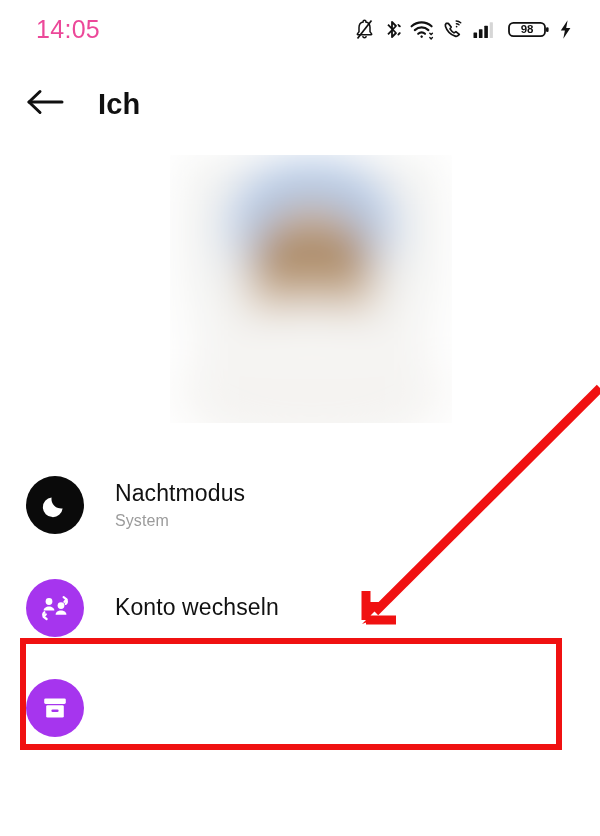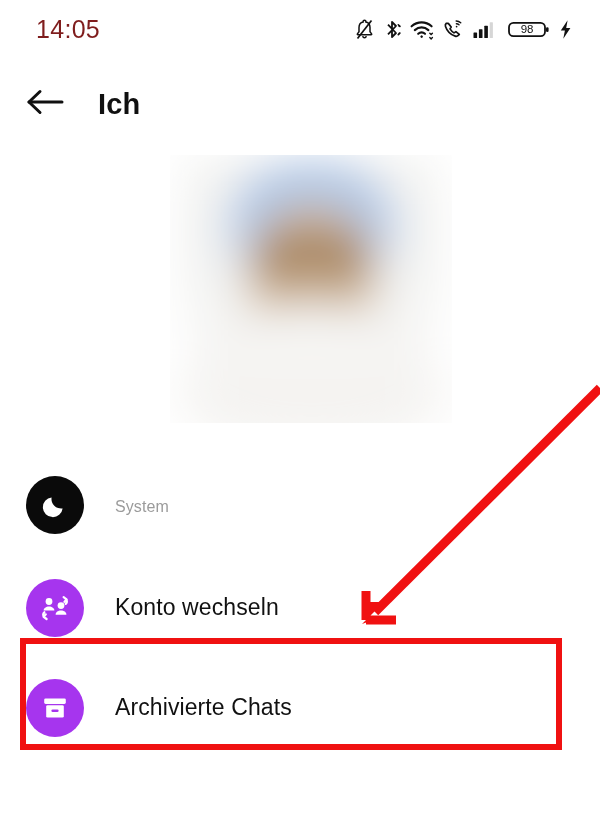--- a/index.html
+++ b/index.html
@@ -25,41 +25,41 @@
     display: flex;
     align-items: center;
     justify-content: space-between;
     padding: 0 28px 0 36px;
     box-sizing: border-box;
   }
   .status-clock {
     font-size: 25px;
     font-weight: 400;
     letter-spacing: 0.3px;
-    color: #7f1d1d;
+    color: #ec4899;
   }
   .status-icons {
     display: flex;
     align-items: center;
     gap: 9px;
   }
   .status-icons svg { display: block; }
   .battery-wrap {
     position: relative;
     display: flex;
     align-items: center;
   }
   .battery-text {
     position: absolute;
     left: 0; right: 4px;
     top: 50%;
     transform: translateY(-50%);
     text-align: center;
     font-size: 11.5px;
-    font-weight: 400;
+    font-weight: 700;
     color: #111;
     letter-spacing: -0.2px;
   }
 
   
   .app-bar {
     position: absolute;
     left: 0; top: 58px;
     width: 600px; height: 92px;
     display: flex;
@@ -274,20 +274,21 @@
 
 <div class="menu">
 
   <div class="menu-row" id="row-nachtmodus">
     <div class="row-icon" style="background:#0a0a0a;">
       <svg width="34" height="34" viewBox="0 0 34 34">
         <path d="M24.6 20.4A9.6 9.6 0 0 1 13.6 9.4a9.9 9.9 0 1 0 11 11z" fill="#ffffff"></path>
       </svg>
     </div>
     <div class="row-text">
+      <div class="row-title">Nachtmodus</div>
       <div class="row-sub">System</div>
     </div>
   </div>
 
   <div class="menu-row" id="row-konto">
     <div class="row-icon" style="background:#a635ee;">
       <svg width="32" height="32" viewBox="0 0 32 32">
         <circle cx="10" cy="9.5" r="3.4" fill="#ffffff"></circle>
         <path d="M4.6 18.6c0-2.6 2.4-4.2 5.4-4.2s5.4 1.6 5.4 4.2z" fill="#ffffff"></path>
         <circle cx="22" cy="13.6" r="3.4" fill="#ffffff"></circle>
@@ -305,23 +306,20 @@
 
 
   <div class="menu-row" id="row-archiv">
     <div class="row-icon" style="background:#a635ee;">
       <svg width="32" height="32" viewBox="0 0 32 32">
         <rect x="5.2" y="6.4" width="21.6" height="5.6" rx="1.4" fill="#ffffff"></rect>
         <rect x="7.2" y="13.2" width="17.6" height="12.4" rx="1.4" fill="#ffffff"></rect>
         <rect x="12.4" y="17.4" width="7.2" height="2.6" rx="1.2" fill="#a635ee"></rect>
       </svg>
     </div>
-    <div class="row-text">
-      <div class="row-title">Archivierte Chats</div>
-    </div>
   </div>
 
 </div>
 
 <div class="annotation">
   <svg width="600" height="836" viewBox="0 0 600 836" style="position:absolute;left:0;top:0;">
     <g>
       <line x1="600" y1="388" x2="375" y2="612" stroke="#f01111" stroke-width="9" stroke-linecap="butt"></line>
       <path d="M366 620 L366 591 M366 620 L396 620" fill="none" stroke="#f01111" stroke-width="9" stroke-linecap="butt"></path>
       <path d="M362 624 L384 602 L370 602 L370 616 L384 616 Z" fill="#f01111"></path>

